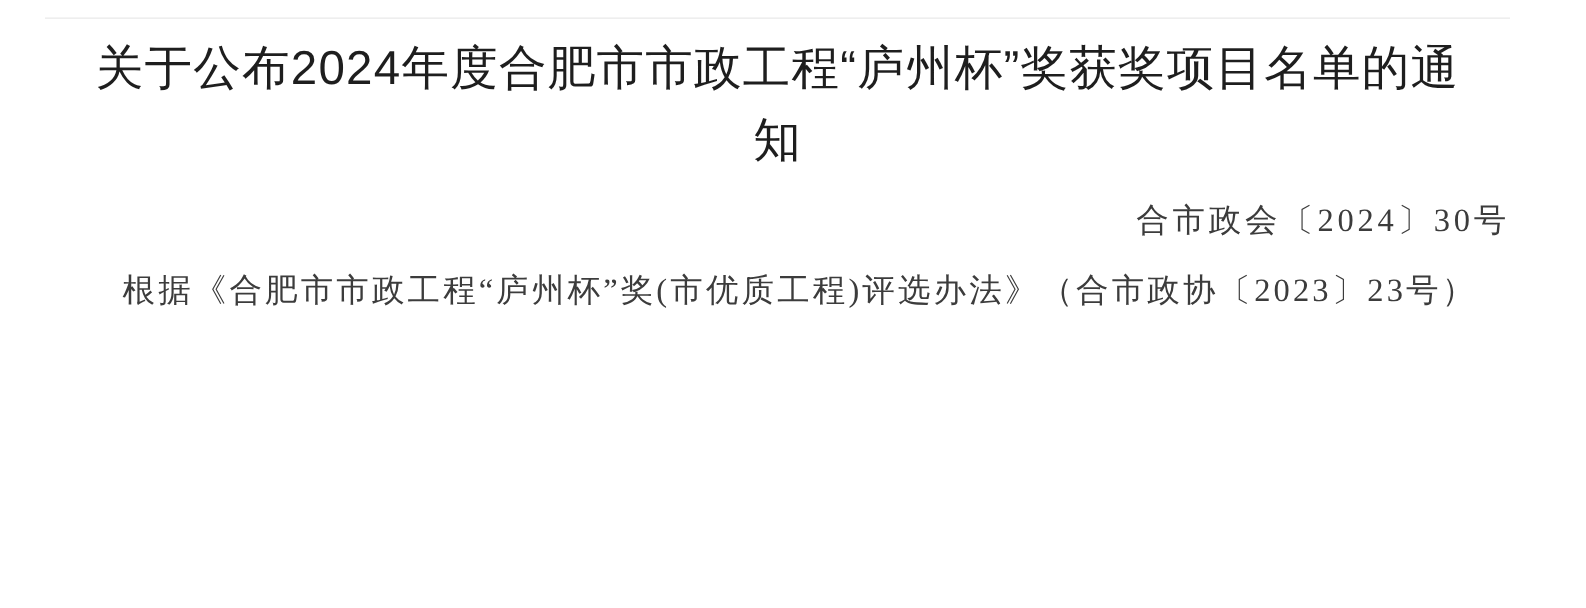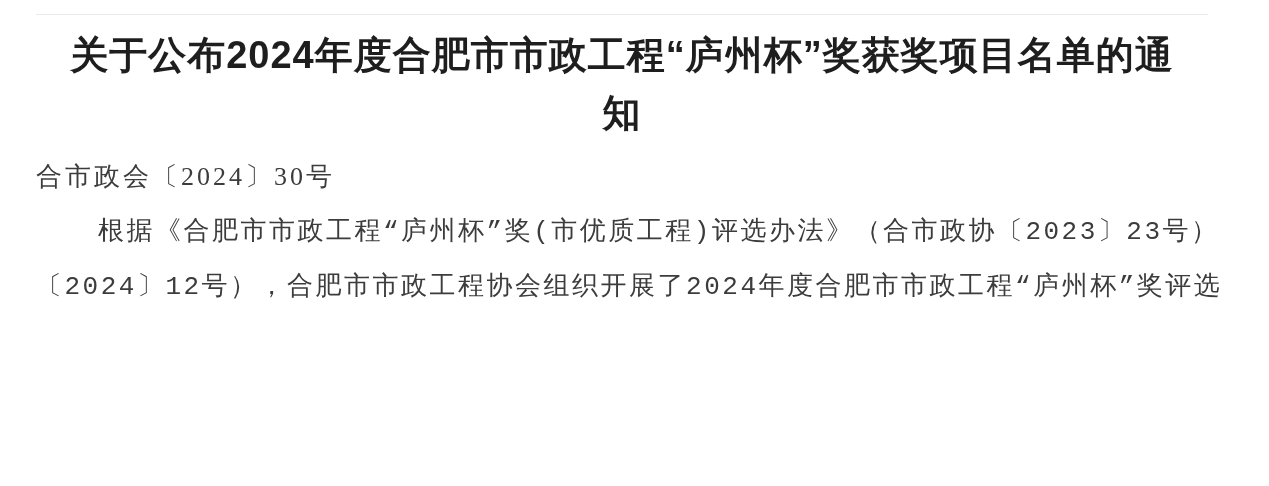--- a/index.html
+++ b/index.html
@@ -14,37 +14,37 @@
     font-family: "Liberation Serif", serif;
   }
   .content {
     margin: 14px 0 0 36px;
     width: 1172px;
     border-top: 1px solid #e9e9e9;
   }
   .title {
     margin: 11px 0 0 0;
     font-family: "Liberation Sans", sans-serif;
-    font-weight: 700;
+    font-weight: 400;
     font-size: 38px;
     line-height: 58px;
     letter-spacing: 1px;
     color: #1e1e1e;
     text-align: center;
   }
   .title-line { display: block; }
   .docnum {
     margin-top: 20px;
-    text-align: left;
+    text-align: right;
     font-size: 26px;
     line-height: 30px;
     letter-spacing: 3px;
     color: #3c3c3c;
   }
-  .body-text { margin-top: 13px; font-family: Liberation Mono, monospace; }
+  .body-text { margin-top: 13px; }
   .body-line {
     font-size: 26px;
     line-height: 55px;
     letter-spacing: 2.5px;
     color: #3c3c3c;
     white-space: nowrap;
   }
   .body-line.indent { text-indent: 62px; }
 </style>
 </head>
@@ -54,16 +54,15 @@
   <div class="content">
     <h1 class="title">
       <span class="title-line">关于公布2024年度合肥市市政工程“庐州杯”奖获奖项目名单的通</span>
       <span class="title-line">知</span>
     </h1>
 
     <div class="docnum">合市政会〔2024〕30号</div>
 
     <div class="body-text">
       <div class="body-line indent">根据《合肥市市政工程“庐州杯”奖(市优质工程)评选办法》（合市政协〔2023〕23号）</div>
-      <div class="body-line">〔2024〕12号），合肥市市政工程协会组织开展了2024年度合肥市市政工程“庐州杯”奖评选</div>
     </div>
   </div>
 </div>
 
 </body></html>

